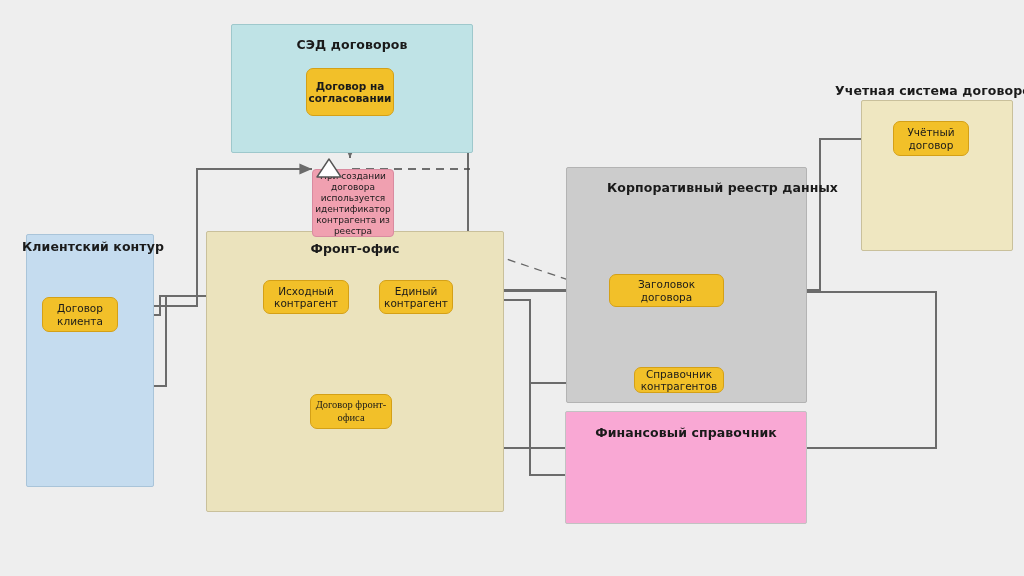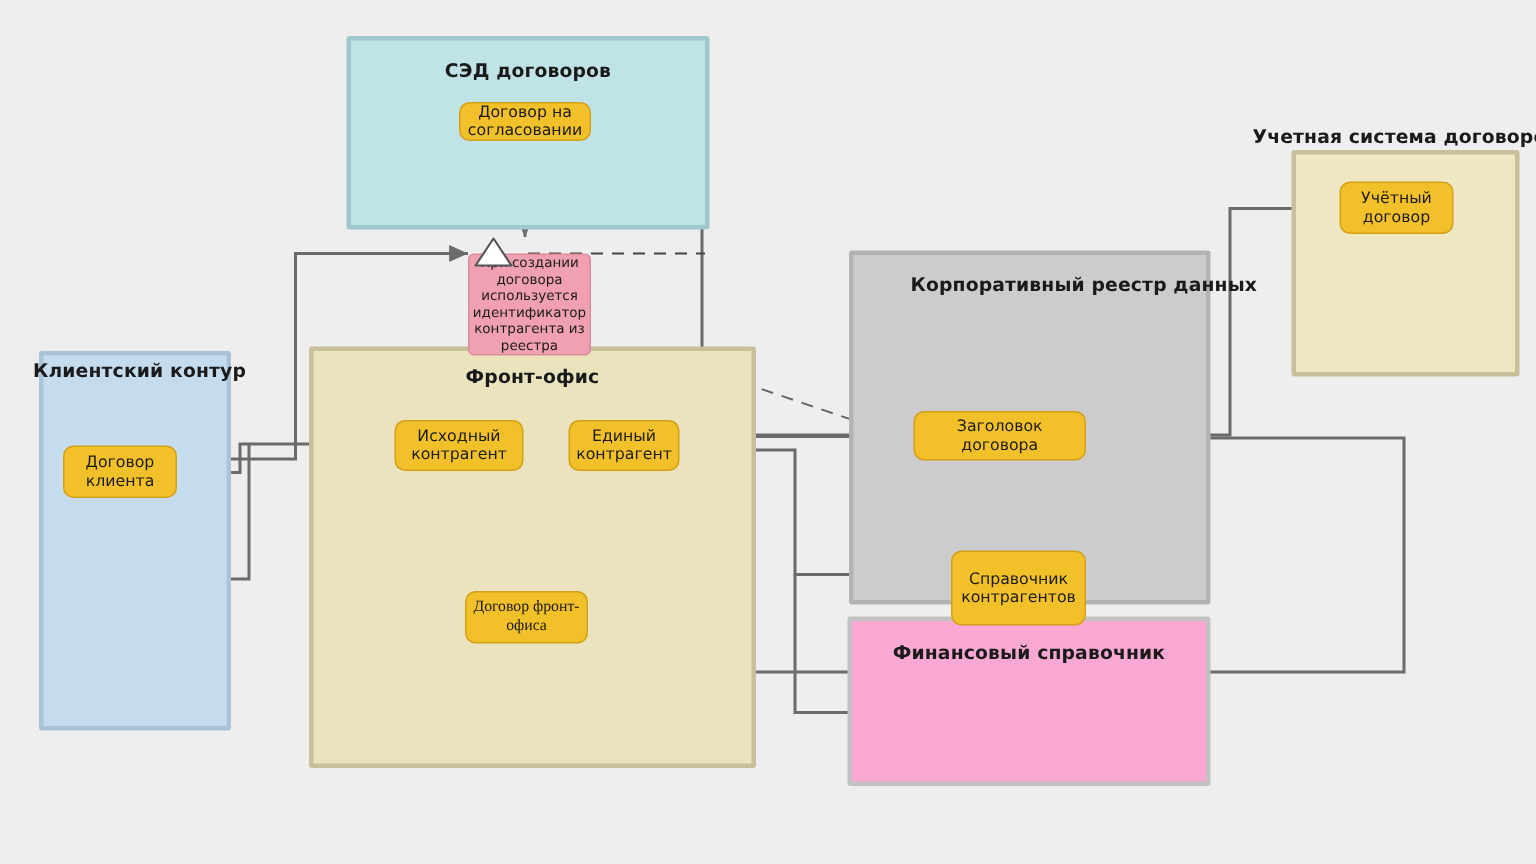--- a/index.html
+++ b/index.html
@@ -18,21 +18,21 @@
   svg.edges {
     position: absolute;
     left: 0; top: 0;
     width: 1024px;
     height: 576px;
     pointer-events: none;
   }
   .container {
     position: absolute;
     box-sizing: border-box;
-    border: 3px solid #8b5cf6;
+    border: 1px solid #8b5cf6;
     border-radius: 2px;
   }
   .container-title {
     position: absolute;
     left: 0;
     width: 100%;
     text-align: center;
     font-weight: bold;
     font-size: 12.5px;
     color: #1a1a1a;
@@ -130,31 +130,31 @@
   <div class="container" style="left:565px; top:411px; width:242px; height:113px; background:#f9a8d4; border-color:#c2c2c2;">
     <div class="container-title" style="top:13px;">Финансовый справочник</div>
   </div>
 
   <svg class="triangle-marker" style="left:316px; top:158px;" width="26" height="20" viewBox="0 0 26 20">
     <path d="M 13 1 L 25 19 L 1 19 Z" fill="#ffffff" stroke="#555555" stroke-width="1.4" stroke-linejoin="round"></path>
   </svg>
 
   <div class="note" style="left:312px; top:169px; width:82px; height:68px;">При создании договора используется идентификатор контрагента из реестра</div>
 
-  <div class="node" style="left:306px; top:68px; width:88px; height:26px;">Договор на согласовании</div>
+  <div class="node" style="left:306px; top:68px; width:88px; height:48px;font-weight:bold;">Договор на согласовании</div>
 
   <div class="node" style="left:893px; top:121px; width:76px; height:35px;">Учётный договор</div>
 
   <div class="node" style="left:42px; top:297px; width:76px; height:35px;">Договор клиента</div>
 
 
   <div class="node" style="left:263px; top:280px; width:86px; height:34px;">Исходный контрагент</div>
 
   <div class="node" style="left:379px; top:280px; width:74px; height:34px;">Единый контрагент</div>
 
   <div class="node" style="left:310px; top:394px; width:82px; height:35px;font-family:Liberation Serif, serif;">Договор фронт-офиса</div>
 
   <div class="node" style="left:609px; top:274px; width:115px; height:33px;">Заголовок договора</div>
 
-  <div class="node" style="left:634px; top:367px; width:90px; height:50px;">Справочник контрагентов</div>
+  <div class="node" style="left:634px; top:367px; width:90px; height:26px;">Справочник контрагентов</div>
 
 
 </div>
 
 </body></html>

